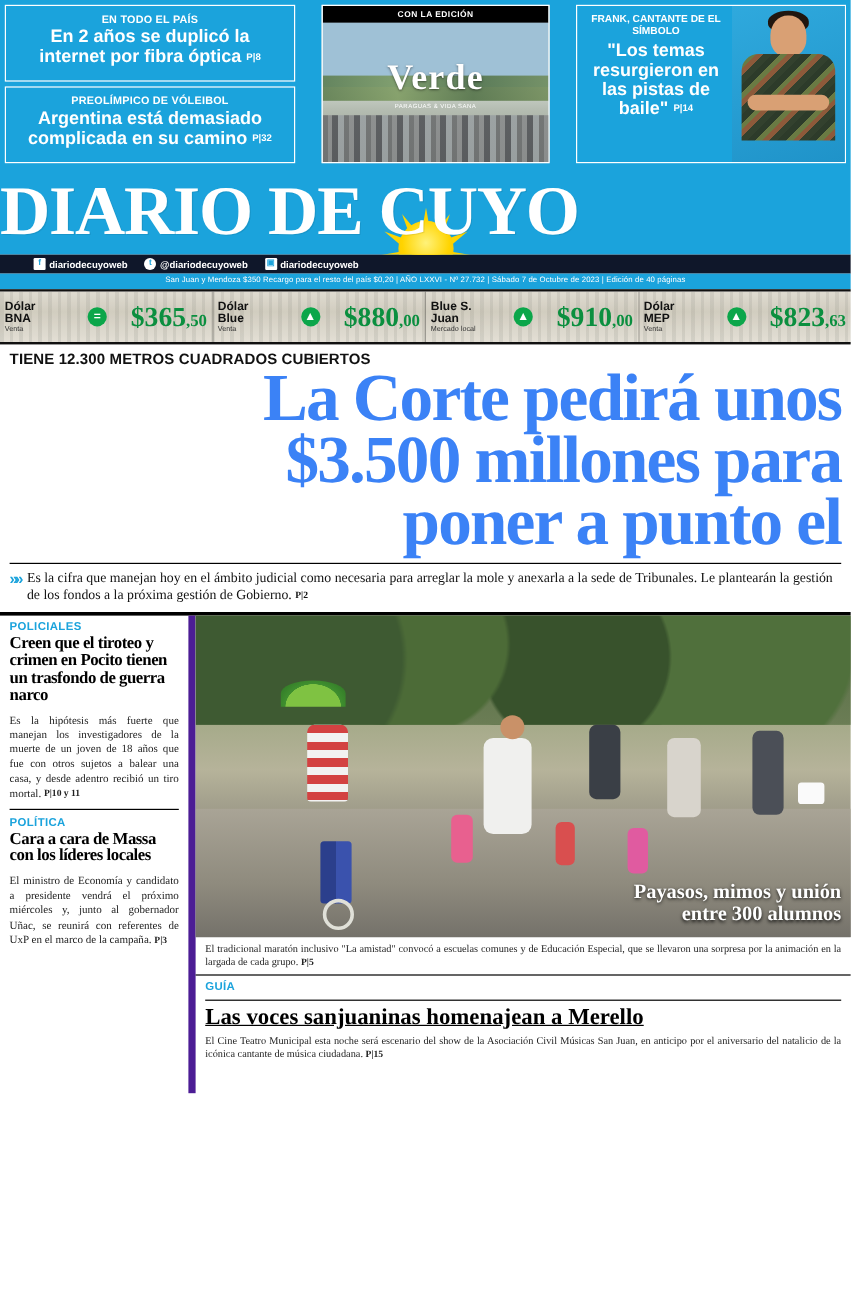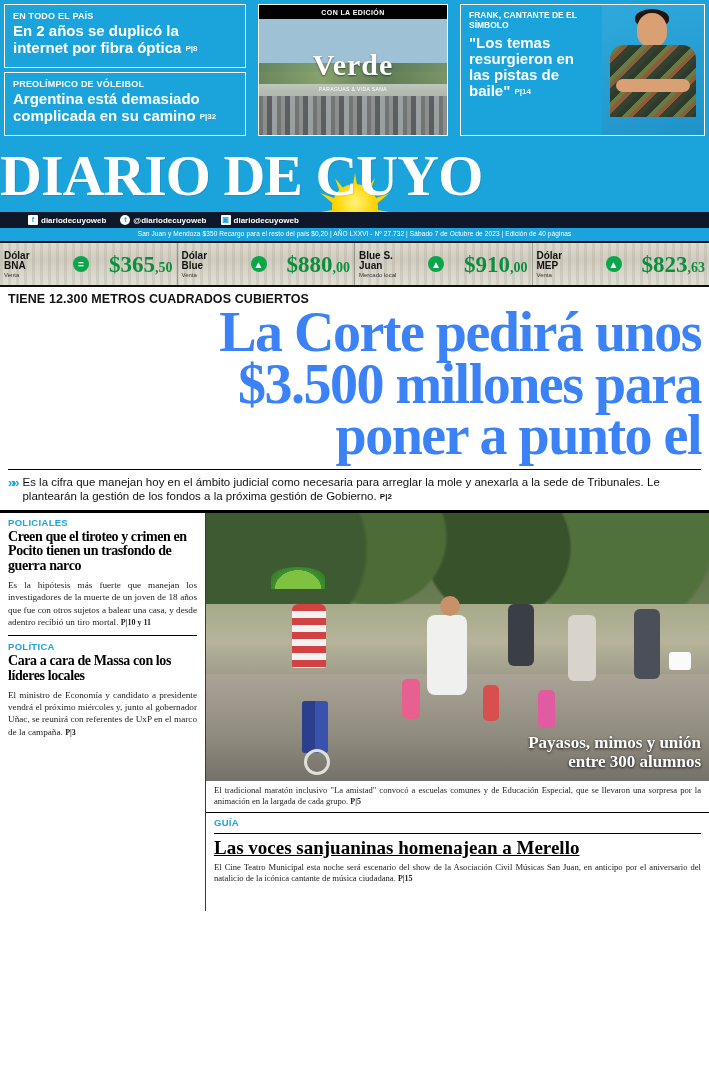--- a/index.html
+++ b/index.html
@@ -10,21 +10,22 @@
     overflow: hidden;
   }
   .page { width: 709px; height: 1076px; position: relative; background: #fff; }
 
   
   .topstrip {
     display: flex;
     height: 140px;
     background: #1ba3dc;
     padding: 4px;
-    gap: 12px;
+    gap: 22px;
+    text-align: center;
   }
   .top-left { width: 242px; display: flex; flex-direction: column; gap: 4px; }
   .top-box {
     background: #1ba3dc;
     border: 1px solid #ffffff;
     flex: 1;
     padding: 6px 8px 4px 8px;
     color: #fff;
   }
   .top-kicker {
@@ -197,28 +198,28 @@
   .lead-head div { white-space: nowrap; }
   .lead-rule { border-top: 1px solid #000; margin: 7px 0 0 0; }
   .lead-sub {
     display: flex; gap: 6px; align-items: flex-start; padding: 5px 0 6px 0;
   }
   .chev {
     color: #1ba3dc; font-size: 13px; font-weight: bold; line-height: 1.1;
     letter-spacing: -3px; flex: none; margin-top: 1px;
   }
   .lead-sub-text {
-    font-family: Liberation Sans, sans-serif; font-size: 11.5px;
+    font-family: Liberation Serif, serif; font-size: 11.5px;
     line-height: 1.28; color: #111;
   }
   .thickrule { border-top: 3px solid #000; }
 
   
   .lower { display: flex; padding: 0; height: 398px; }
-  .col-left { width: 206px; padding: 4px 8px 0 8px; border-right: 1px solid #4c1d95; }
+  .col-left { width: 163px; padding: 4px 8px 0 8px; border-right: 6px solid #4c1d95; }
   .sec-label { font-size: 9.5px; font-weight: bold; color: #1ba3dc; letter-spacing: .3px; margin-bottom: 2px; }
   .sec-head {
     font-family: "Liberation Serif", serif; font-weight: bold;
     font-size: 14px; line-height: 1.03; color: #000000; letter-spacing: -.4px;
   }
   .sec-body {
     font-family: "Liberation Serif", serif; font-size: 9.2px; line-height: 1.33;
     color: #222; margin-top: 6px; text-align: justify;
   }
   .hr-thin { border-top: 1px solid #000; margin: 7px 0 5px 0; }

